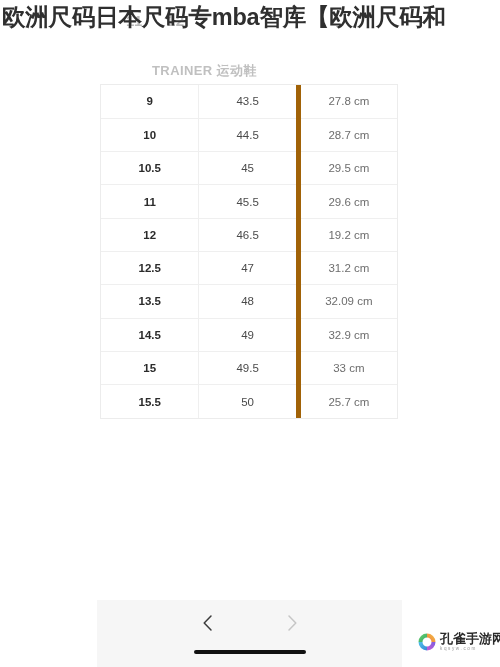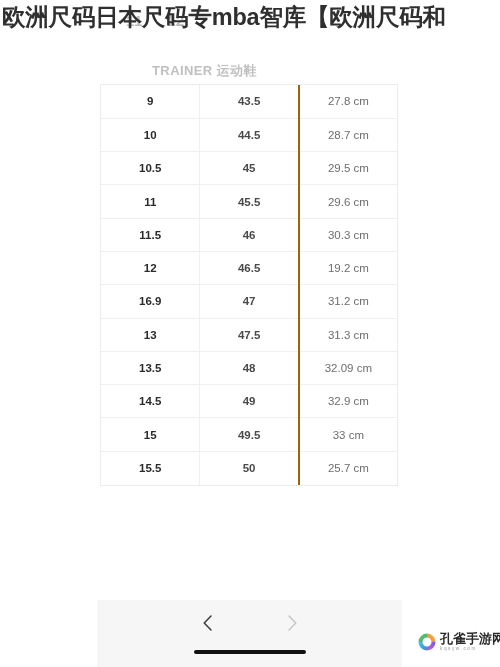--- a/index.html
+++ b/index.html
@@ -56,21 +56,21 @@
   table.size-table td {
     border-bottom: 1px solid #efefef;
     text-align: center;
     vertical-align: middle;
     font-size: 11.5px;
     color: #3d3d3d;
     padding: 0;
   }
   table.size-table tr:last-child td { border-bottom: none; }
   table.size-table td.c-us  { width: 33.6%; font-weight: 700; color: #2b2b2b; border-right: 1px solid #efefef; }
-  table.size-table td.c-eu  { width: 33.2%; font-weight: 700; color: #4a4a4a; border-right: 2px solid #a16207; }
+  table.size-table td.c-eu  { width: 33.2%; font-weight: 400; color: #4a4a4a; border-right: 5px solid #a16207; }
   table.size-table td.c-len { width: 33.2%; font-weight: 400; color: #6d6d6d; }
 
   
   #bottom-nav {
     position: absolute;
     left: 97px;
     top: 600px;
     width: 305px;
     height: 67px;
     background: #f6f6f6;
@@ -178,38 +178,28 @@
             <td class="c-us">10.5</td>
             <td class="c-eu">45</td>
             <td class="c-len">29.5 cm</td>
           </tr>
           <tr>
             <td class="c-us">11</td>
             <td class="c-eu">45.5</td>
             <td class="c-len">29.6 cm</td>
           </tr>
           <tr>
-            <td class="c-us">11.5</td>
-            <td class="c-eu">46</td>
-            <td class="c-len">30.3 cm</td>
-          </tr>
-          <tr>
             <td class="c-us">12</td>
             <td class="c-eu">46.5</td>
             <td class="c-len">19.2 cm</td>
           </tr>
           <tr>
-            <td class="c-us">16.9</td>
+            <td class="c-us">12.5</td>
             <td class="c-eu">47</td>
             <td class="c-len">31.2 cm</td>
-          </tr>
-          <tr>
-            <td class="c-us">13</td>
-            <td class="c-eu">47.5</td>
-            <td class="c-len">31.3 cm</td>
           </tr>
           <tr>
             <td class="c-us">13.5</td>
             <td class="c-eu">48</td>
             <td class="c-len">32.09 cm</td>
           </tr>
           <tr>
             <td class="c-us">14.5</td>
             <td class="c-eu">49</td>
             <td class="c-len">32.9 cm</td>

